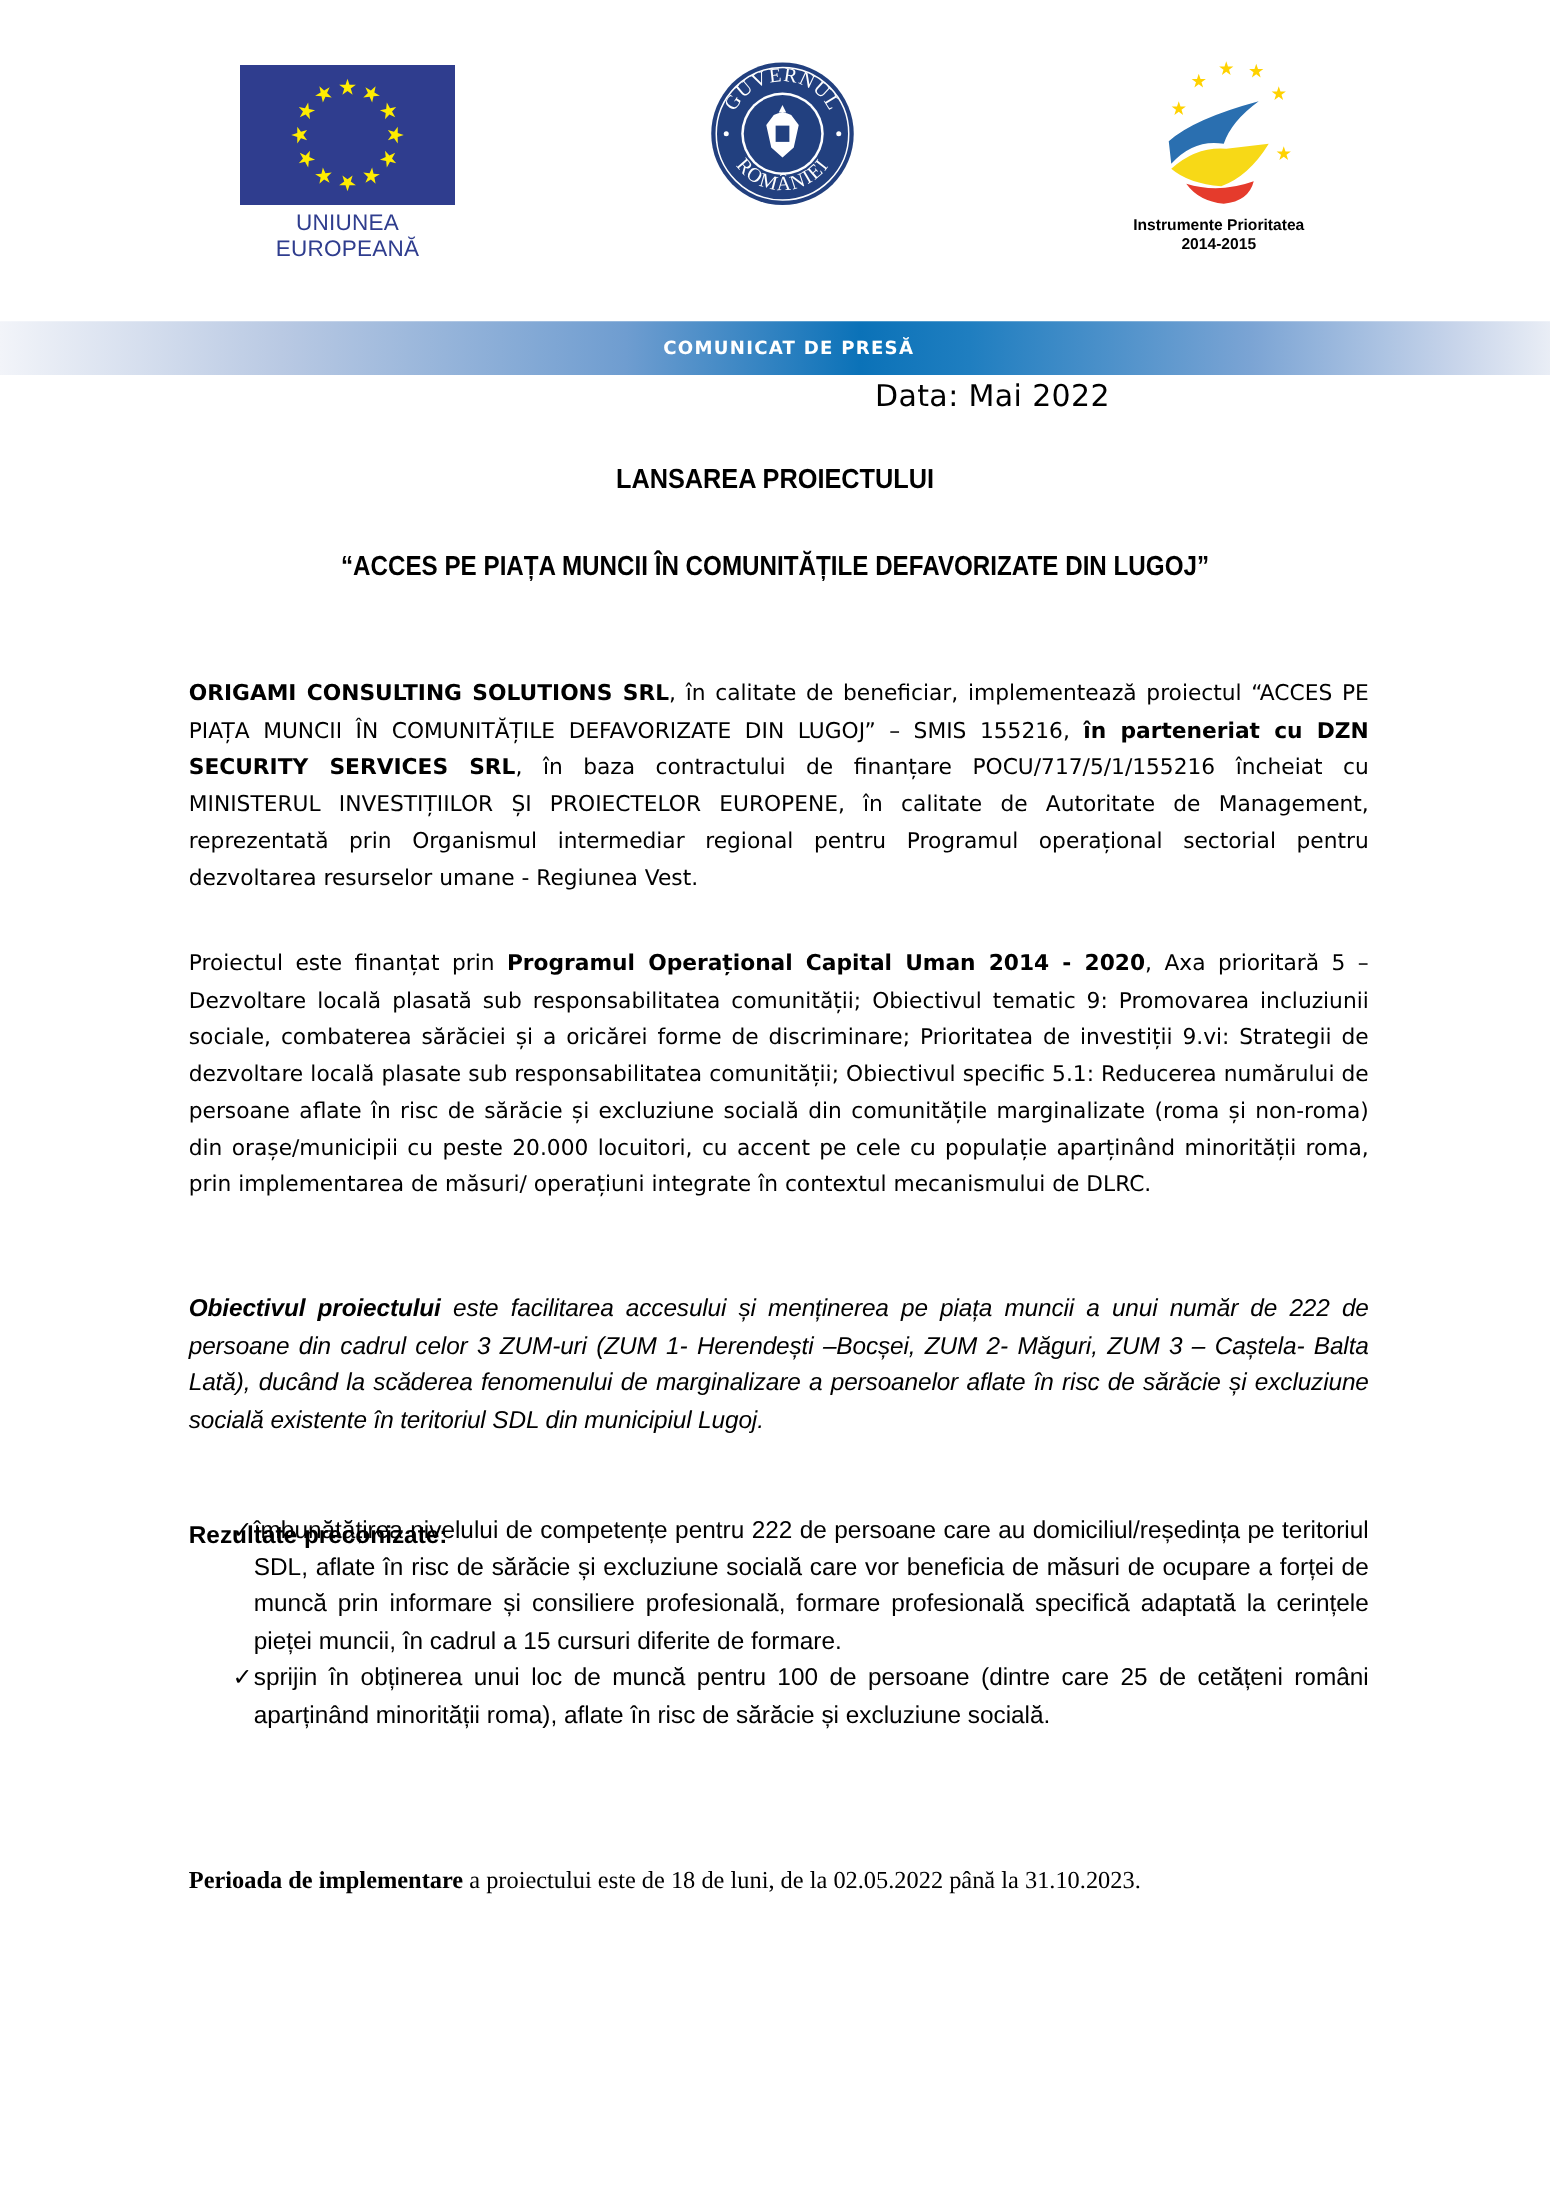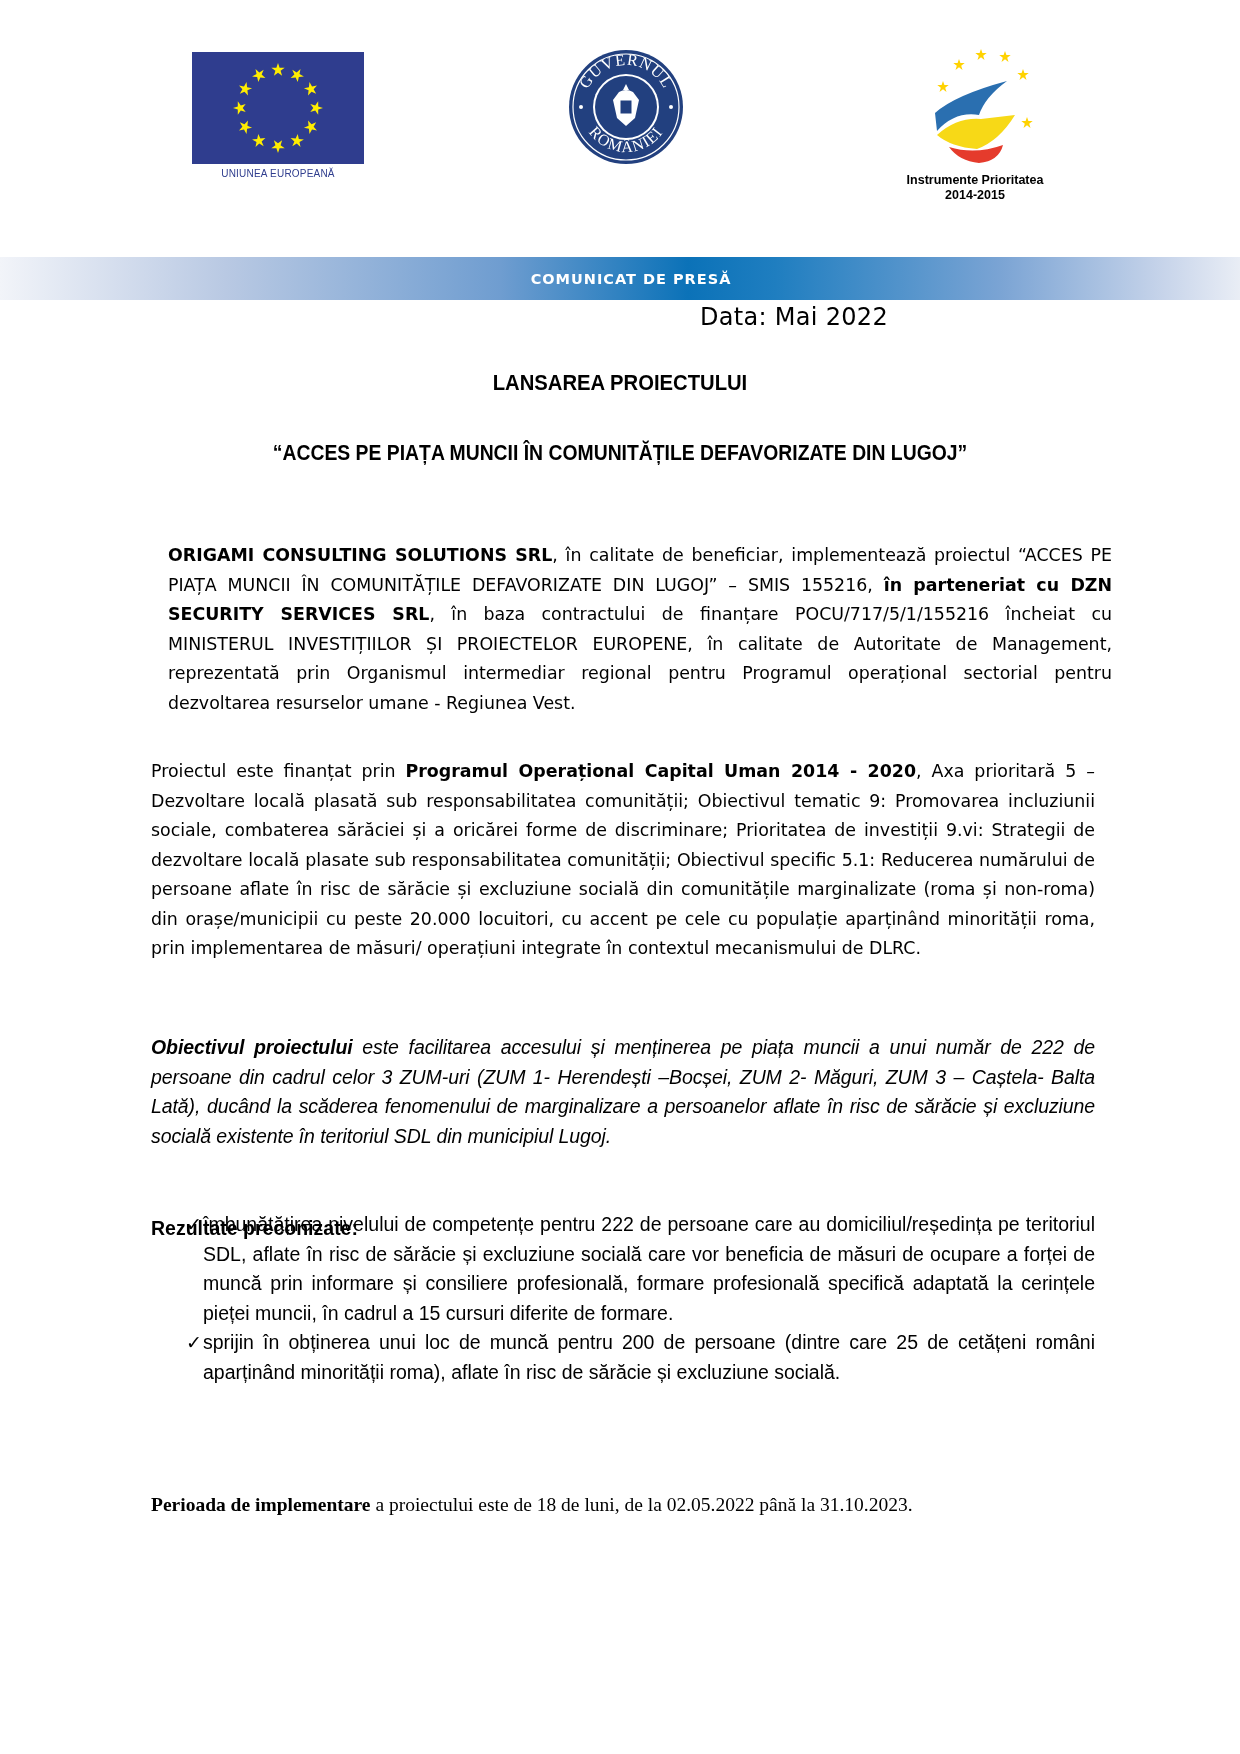--- a/index.html
+++ b/index.html
@@ -4,21 +4,21 @@
   <style>
     html, body { margin: 0; padding: 0; background: #ffffff; }
     body { width: 1240px; height: 1754px; position: relative; overflow: hidden;
            font-family: "Liberation Sans", sans-serif; color: #000; }
     .abs { position: absolute; }
 
     
     .eu-flag { left: 192px; top: 52px; width: 172px; height: 112px; background: #2f3d8e; }
     .eu-flag svg { width: 100%; height: 100%; display: block; }
     .eu-caption { left: 180px; top: 168px; width: 196px; text-align: center;
-                  font-size: 10px; color: #2f3d8e; letter-spacing: 0.2px; }
+                  font-size: 18px; color: #2f3d8e; letter-spacing: 0.2px; }
     .gov-seal { left: 567px; top: 48px; width: 118px; height: 118px; }
     .is-logo { left: 915px; top: 45px; width: 120px; height: 130px; }
     .is-caption { left: 880px; top: 173px; width: 190px; text-align: center;
                   font-size: 12.5px; font-weight: bold; line-height: 15px; }
 
     
     .banner { left: 0; top: 257px; width: 1240px; height: 43px;
               background: linear-gradient(to right, #f2f4f9 0%, #b9c9e3 18%, #6f9dd0 40%, #0b72b8 55%, #1f7ec0 62%, #7ba4d4 80%, #c7d4ea 93%, #eef1f7 100%);
               display: flex; align-items: center; justify-content: center; padding-left: 11px; }
     .banner span { color: #ffffff; font-family: "DejaVu Sans", sans-serif; font-weight: bold;
@@ -31,21 +31,21 @@
     
     .title1 { left: 150px; top: 370px; width: 940px; text-align: center; font-weight: bold;
               font-size: 22px; font-family: "Liberation Sans Narrow", "Liberation Sans", sans-serif; transform: scaleX(0.92); }
     .title2 { left: 110px; top: 440px; width: 1020px; text-align: center; font-weight: bold;
               font-size: 22px; transform: scaleX(0.88); }
 
     
     .body-text { left: 151px; width: 944px; font-family: "DejaVu Sans", sans-serif; font-size: 17.4px;
                  line-height: 29.5px; text-align: justify; }
     .body-text b { font-weight: bold; }
-    .p1 { top: 541px; margin-left: 17px; }
+    .p1 { top: 541px; }
     .p2 { top: 757px; }
     .p3 { top: 1033px; font-style: italic; }
     .narrow { font-family: "Liberation Sans", sans-serif; font-size: 19.5px; letter-spacing: -0.1px; }
     .heading { left: 151px; top: 1181px; font-weight: bold; font-size: 19.5px; margin-top: 36px; }
     .results { left: 151px; top: 1210px; width: 944px; }
     .result-item { position: relative; padding-left: 52px; font-size: 19.5px; line-height: 29.5px; text-align: justify; margin-bottom: 0; }
     .check { position: absolute; left: 35px; top: 0; font-size: 19px; }
     .p4 { top: 1490px; font-family: Liberation Serif, serif; font-size: 19.5px; }
   </style>
 </head>
@@ -141,19 +141,19 @@
 </div>
 
 <div class="abs heading">Rezultate preconizate:</div>
 <div class="abs results">
   <div class="result-item">
     <span class="check">✓</span>
     <span>îmbunătățirea nivelului de competențe pentru 222 de persoane care au domiciliul/reședința pe teritoriul SDL, aflate în risc de sărăcie și excluziune socială care vor beneficia de măsuri de ocupare a forței de muncă prin informare și consiliere profesională, formare profesională specifică adaptată la cerințele pieței muncii, în cadrul a 15 cursuri diferite de formare.</span>
   </div>
   <div class="result-item">
     <span class="check">✓</span>
-    <span>sprijin în obținerea unui loc de muncă pentru 200 de persoane (dintre care 25 de cetățeni români aparținând minorității roma), aflate în risc de sărăcie și excluziune socială.</span>
+    <span>sprijin în obținerea unui loc de muncă pentru 100 de persoane (dintre care 25 de cetățeni români aparținând minorității roma), aflate în risc de sărăcie și excluziune socială.</span>
   </div>
 </div>
 
 <div class="abs body-text p4">
   <b>Perioada de implementare</b><span> a proiectului este de 18 de luni, de la 02.05.2022 până la 31.10.2023.</span>
 </div>
 
 </body></html>

